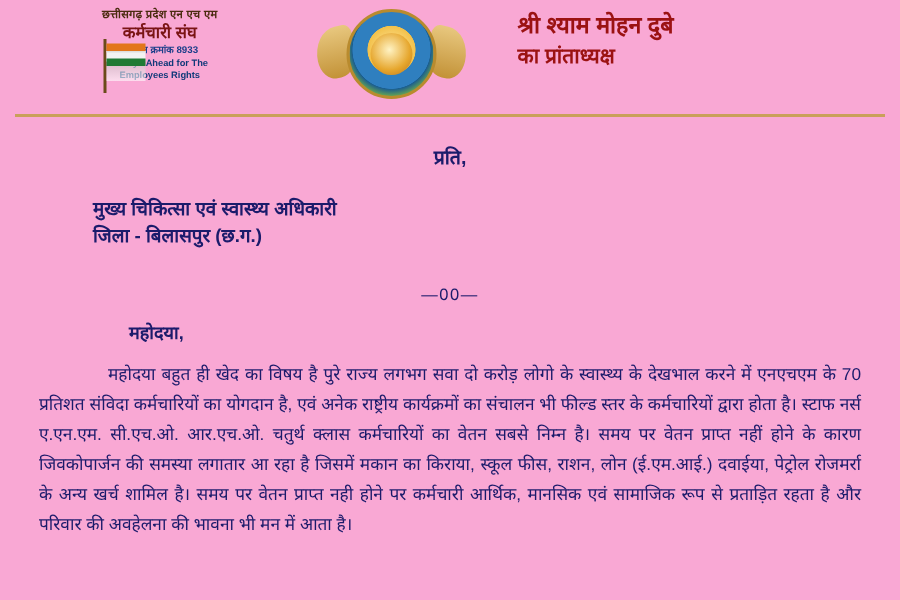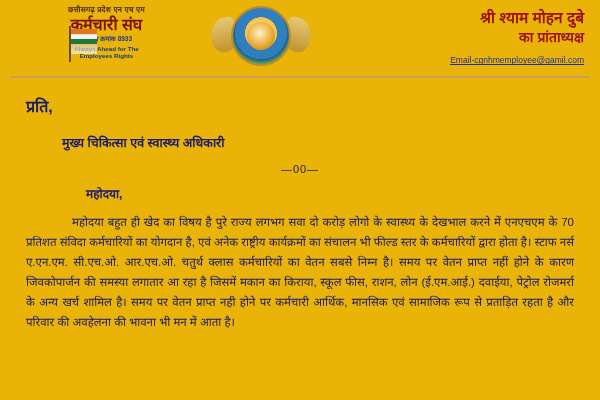--- a/index.html
+++ b/index.html
@@ -10,21 +10,21 @@
     width: 600px;
     height: 400px;
     background: #ffffff;
     font-family: "Liberation Sans", sans-serif;
     overflow: hidden;
   }
   .page {
     position: relative;
     width: 600px;
     height: 400px;
-    background: #eab308;
+    background: #f9a8d4;
     box-sizing: border-box;
   }
 
   
   .letterhead {
     position: relative;
     height: 74px;
     padding: 6px 10px 0 10px;
     box-sizing: border-box;
   }
@@ -36,21 +36,21 @@
     text-align: center;
     line-height: 1.15;
   }
   .lh-left .org1 {
     font-size: 7.5px;
     color: #4a2b0f;
     font-weight: bold;
     letter-spacing: .2px;
   }
   .lh-left .org2 {
-    font-size: 16px;
+    font-size: 11px;
     color: #7a1414;
     font-weight: bold;
     margin-top: 1px;
     line-height: 1.1;
   }
   .lh-left .reg {
     font-size: 6.5px;
     color: #1d3f8a;
     margin-top: 2px;
     font-weight: bold;
@@ -123,24 +123,24 @@
     position:absolute; top: 16px; width: 26px; height: 34px;
     background: linear-gradient(180deg,#e7c97a,#c0912f);
     border-radius: 60% 20% 50% 40%;
     opacity:.95;
   }
   .emblem-wing-l { left: 6px; transform: rotate(-12deg); }
   .emblem-wing-r { left: 80px; transform: rotate(12deg) scaleX(-1); }
 
   .lh-right {
     position: absolute;
-    right: 16px;
+    right: 0;
     top: 8px;
     width: 255px;
-    text-align: right;
+    text-align: left;
     color: #8a1111;
   }
   .lh-right .name {
     font-size: 15.5px;
     font-weight: bold;
     color: #9b1212;
     line-height: 1.25;
   }
   .lh-right .desig {
     font-size: 14px;
@@ -176,21 +176,22 @@
     font-weight: bold;
     color: #1b1b6b;
     margin-top: 2px;
   }
   .refline .ref-left { letter-spacing: .2px; }
   .refline .ref-right { letter-spacing: .2px; }
 
   .to-label {
     margin-top: 9px;
     font-weight: bold;
-    font-size: 16px;
+    font-size: 13px;
+    text-align: center;
   }
   .to-block {
     margin-top: 15px;
     padding-left: 36px;
     font-weight: bold;
     font-size: 12.5px;
     line-height: 1.5;
   }
 
   .subject-row {
@@ -203,21 +204,21 @@
   .subject-label { width: 40px; flex: none; }
   .subject-dash { width: 12px; flex: none; text-align: center; }
   .subject-text {
     flex: 1;
     line-height: 1.6;
     text-align: justify;
   }
 
   .divider-00 {
     text-align: center;
-    margin-top: 8px;
+    margin-top: 22px;
     font-size: 11px;
     letter-spacing: 1px;
     color: #1b1b6b;
   }
 
   .salutation {
     margin-top: 7px;
     padding-left: 60px;
     font-size: 12px;
     font-weight: bold;
@@ -259,32 +260,32 @@
     <div class="lh-emblem">
       <div class="emblem-wing-l"></div>
       <div class="emblem-wing-r"></div>
       <div class="emblem-circle"></div>
       <div class="emblem-inner"></div>
     </div>
 
     <div class="lh-right">
       <div class="name">श्री श्याम मोहन दुबे</div>
       <div class="desig">का प्रांताध्यक्ष</div>
-      <div class="email">Email-cgnhmemployee@gamil.com</div>
     </div>
   </div>
 
   <div class="hr-sep"></div>
 
   <div class="body-wrap">
 
 
     <div class="to-label">प्रति,</div>
     <div class="to-block">
       <div>मुख्य चिकित्सा एवं स्वास्थ्य अधिकारी</div>
+      <div>जिला - बिलासपुर (छ.ग.)</div>
     </div>
 
 
     <div class="divider-00">—00—</div>
 
     <div class="salutation">महोदया,</div>
 
     <div class="para p2">महोदया बहुत ही खेद का विषय है पुरे राज्य लगभग सवा दो करोड़ लोगो के स्वास्थ्य के देखभाल करने में एनएचएम के 70 प्रतिशत संविदा कर्मचारियों का योगदान है, एवं अनेक राष्ट्रीय कार्यक्रमों का संचालन भी फील्ड स्तर के कर्मचारियों द्वारा होता है। स्टाफ नर्स ए.एन.एम. सी.एच.ओ. आर.एच.ओ. चतुर्थ क्लास कर्मचारियों का वेतन सबसे निम्न है। समय पर वेतन प्राप्त नहीं होने के कारण जिवकोपार्जन की समस्या लगातार आ रहा है जिसमें मकान का किराया, स्कूल फीस, राशन, लोन (ई.एम.आई.) दवाईया, पेट्रोल रोजमर्रा के अन्य खर्च शामिल है। समय पर वेतन प्राप्त नही होने पर कर्मचारी आर्थिक, मानसिक एवं सामाजिक रूप से प्रताड़ित रहता है और परिवार की अवहेलना की भावना भी मन में आता है।</div>
   </div>
 </div>

